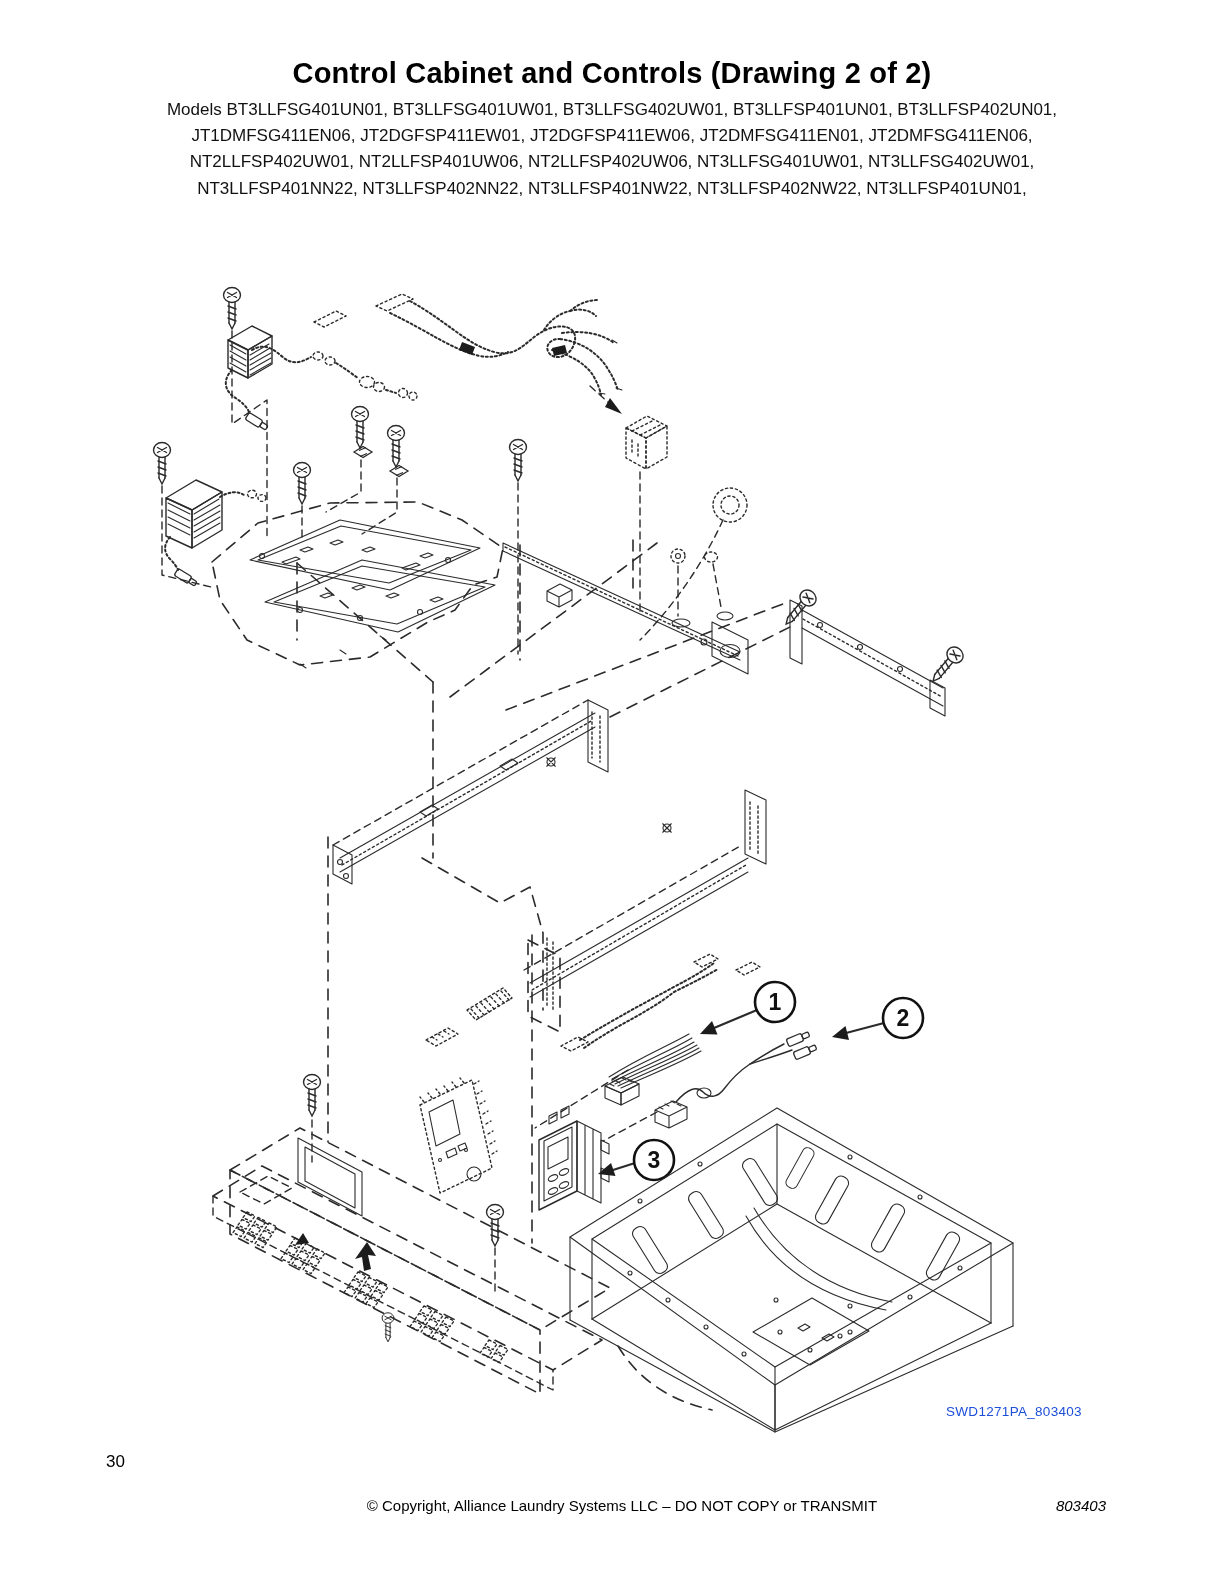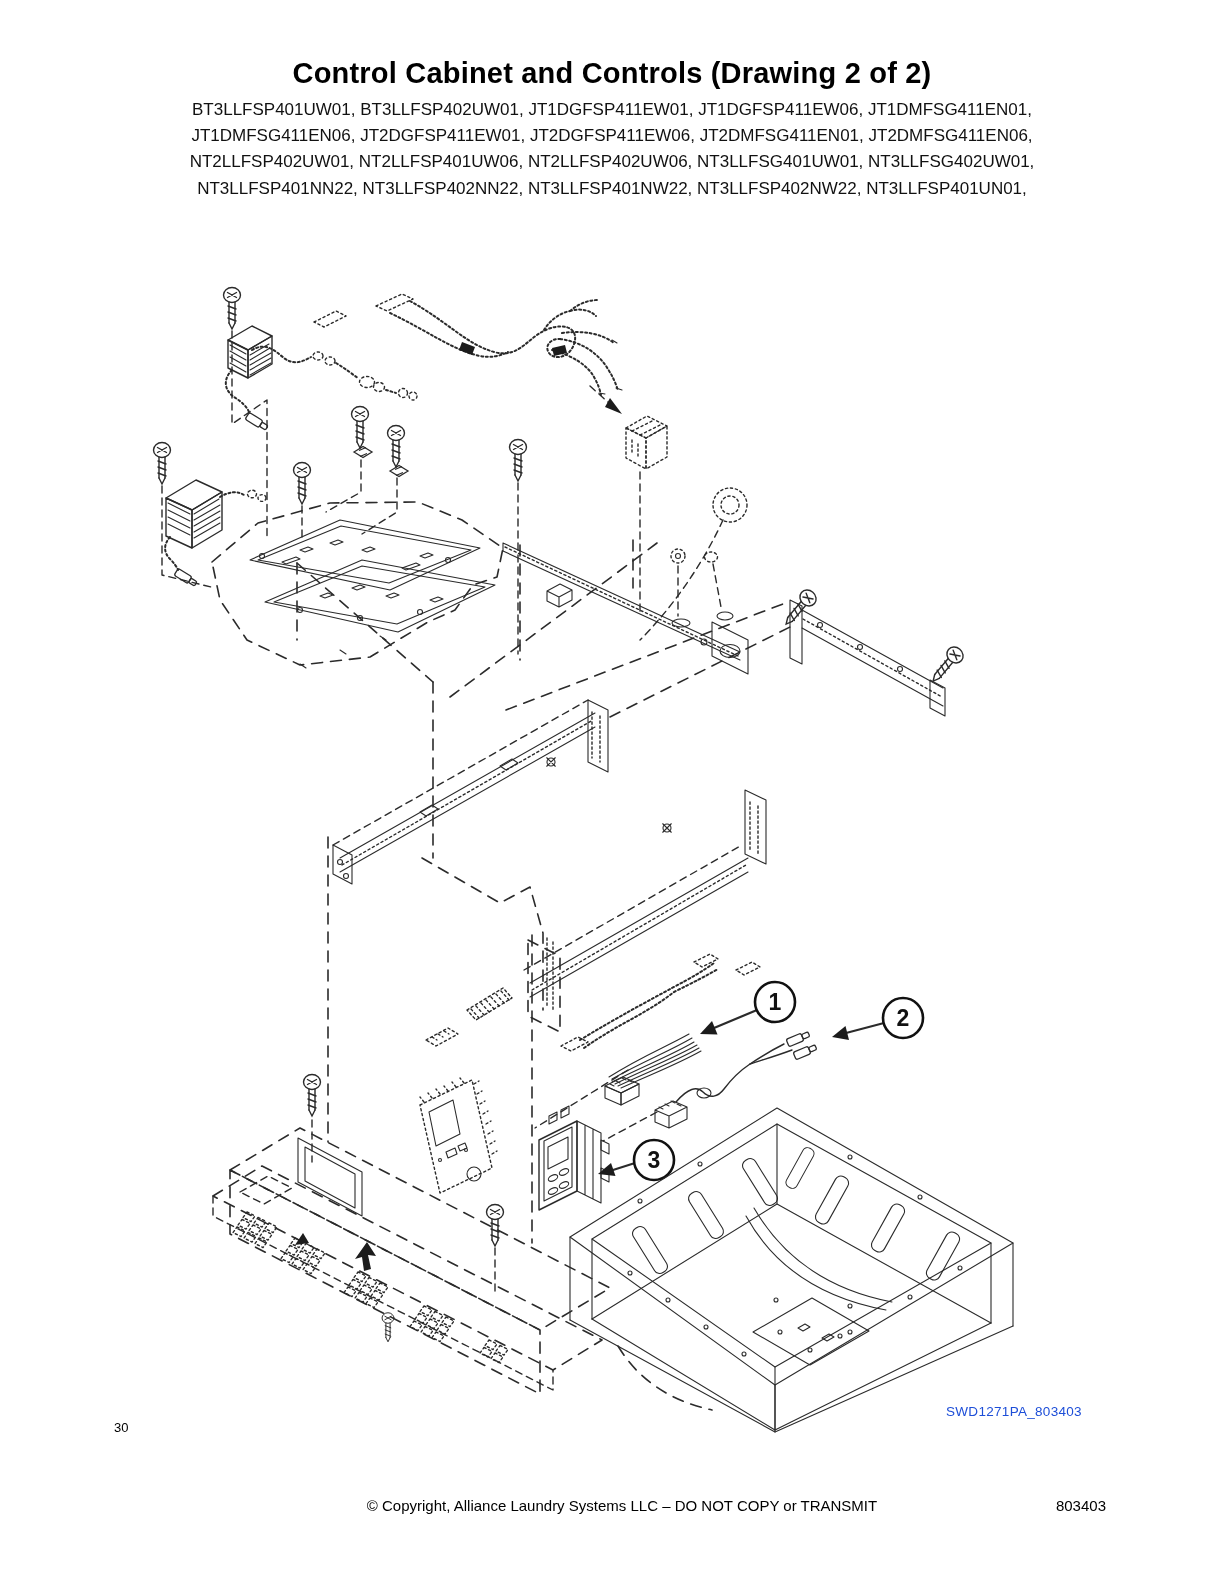--- a/index.html
+++ b/index.html
@@ -3,44 +3,44 @@
 <meta charset="utf-8">
 <style>
   html,body{margin:0;padding:0;background:#e8e8e8;}
   .page{position:relative;width:1224px;height:1584px;margin:0 auto;background:#ffffff;
         font-family:"Liberation Sans",sans-serif;color:#000;overflow:hidden;}
   .title{margin:0;padding-top:57px;text-align:center;font-size:29px;font-weight:700;letter-spacing:.2px;}
   .models{margin-top:7px;text-align:center;font-size:17px;line-height:26.2px;color:#111;}
   .models div{white-space:nowrap;}
   svg.diagram{position:absolute;left:0;top:0;}
   .drawing-id{position:absolute;left:946px;top:1404px;font-size:13.5px;color:#1d4ed8;letter-spacing:.3px;}
-  .footer-page{position:absolute;left:106px;top:1420px;font-size:13px;margin-left:8px;}
+  .footer-page{position:absolute;left:106px;top:1452px;font-size:17px;}
   .footer-copy{position:absolute;left:0;right:0;top:1497px;text-align:center;font-size:15px;margin-left:20px;}
-  .footer-doc{position:absolute;right:118px;top:1497px;font-size:15px;}
+  .footer-doc{position:absolute;right:118px;top:1497px;font-size:15px;font-style:italic;}
   
   .ln{stroke:#2b2b2b;fill:none;stroke-width:1.4;stroke-linecap:round;stroke-linejoin:round;}
   .thin{stroke:#2b2b2b;fill:none;stroke-width:1.1;stroke-linejoin:round;}
   .bold{stroke-width:2.2;}
   .dsh{stroke-dasharray:11 8;stroke-width:1.6;}
   .dsh2{stroke-dasharray:7 5;stroke-width:1.4;}
   .dot{stroke-dasharray:2.2 2.8;stroke-width:1.4;}
   .wire{stroke:#2b2b2b;fill:none;stroke-dasharray:2 2.6;stroke-width:2;}
   .fill{fill:#1c1c1c;stroke:none;}
   .callout-circle{stroke:#111;stroke-width:2.6;fill:#fff;}
   .callout-num{font:700 23px "Liberation Sans",sans-serif;fill:#111;}
 </style>
 </head>
 <body>
 
 <div class="page">
 
   <header>
     <h1 class="title">Control Cabinet and Controls (Drawing 2 of 2)</h1>
     <div class="models">
-      <div>BT3LLFSP401UW01, BT3LLFSP402UW01, JT1DGFSP411EW01, JT1DGFSP411EW06, JT1DMFSG411EN01,</div>
+      <div>Models BT3LLFSG401UN01, BT3LLFSG401UW01, BT3LLFSG402UW01, BT3LLFSP401UN01, BT3LLFSP402UN01,</div>
       <div>JT1DMFSG411EN06, JT2DGFSP411EW01, JT2DGFSP411EW06, JT2DMFSG411EN01, JT2DMFSG411EN06,</div>
       <div>NT2LLFSP402UW01, NT2LLFSP401UW06, NT2LLFSP402UW06, NT3LLFSG401UW01, NT3LLFSG402UW01,</div>
       <div>NT3LLFSP401NN22, NT3LLFSP402NN22, NT3LLFSP401NW22, NT3LLFSP402NW22, NT3LLFSP401UN01,</div>
     </div>
   </header>
 
   <svg class="diagram" width="1224" height="1584" viewBox="0 0 1224 1584">
     <defs>
       <g id="screw" stroke="#2b2b2b" fill="none" stroke-width="1.4" stroke-linecap="round">
         <ellipse cx="0" cy="0" rx="8.5" ry="7.5"></ellipse>

